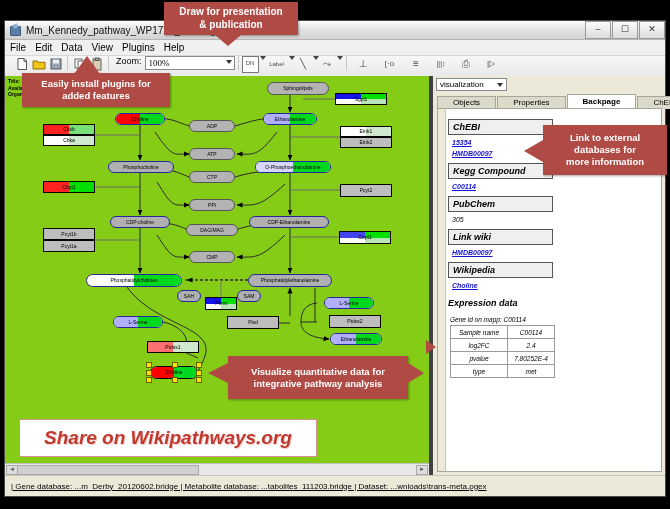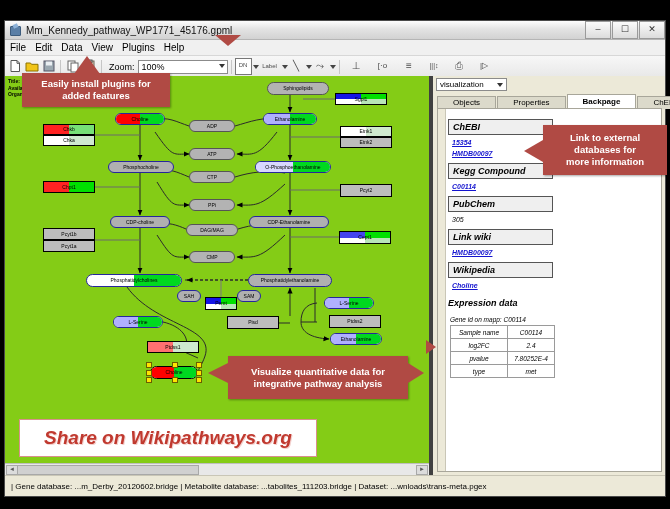--- a/index.html
+++ b/index.html
@@ -19,27 +19,27 @@
   .tb-title{font-size:10px;color:#111;white-space:nowrap;overflow:hidden;}
   .wbtns{margin-left:auto;display:flex;}
   .wbtn{width:24px;height:16px;border:1px solid #9a9a9a;background:linear-gradient(#fbfbfb,#dcdcdc);
         margin-left:1px;font-size:9px;color:#333;text-align:center;line-height:15px;}
 
   .menubar{height:15px;background:#f0f0f0;border-bottom:1px solid #d7d7d7;display:flex;
            align-items:center;padding-left:5px;gap:9px;}
   .menubar span{font-size:10px;color:#000;}
 
   .toolbar{height:21px;background:linear-gradient(#f7f7f7,#e8e8e8);border-bottom:1px solid #cfcfcf;
-           display:flex;align-items:center;padding-left:1px;gap:0;}
+           display:flex;align-items:flex-start;padding-left:8px;gap:0;}
   .tbtn{width:15px;height:15px;border:1px solid transparent;position:relative;font-size:10px;
         line-height:14px;text-align:center;color:#4a4a4a;}
   .tsep{width:1px;height:14px;background:#c6c6c6;margin:0 3px;}
   .zoomlbl{font-size:9px;color:#000;margin-left:4px;margin-right:3px;}
   .zoombox{width:90px;height:14px;border:1px solid #8b8b8b;background:#fff;font-size:9px;
-           display:flex;align-items:center;padding-left:3px;box-sizing:border-box;position:relative;}
+           display:flex;align-items:center;padding-left:3px;box-sizing:border-box;position:relative;font-family:Liberation Serif, serif;}
   .zoombox .arr{position:absolute;right:2px;top:3px;width:0;height:0;border-left:3px solid transparent;
                 border-right:3px solid transparent;border-top:4px solid #333;}
   .drop-arr{width:0;height:0;border-left:3px solid transparent;border-right:3px solid transparent;
             border-top:4px solid #444;margin-left:1px;}
 
   
   .content{position:absolute;left:0;top:55px;right:0;bottom:21px;display:flex;}
   .canvas{position:relative;width:424px;background:#84cc16;border-right:4px solid #404040;overflow:hidden;}
   .sidepanel{flex:1;background:#ece9d8;position:relative;}
 
@@ -98,21 +98,21 @@
   table.dt td.v{width:42px;}
 
   
   .hscroll{position:absolute;left:0;bottom:21px;width:424px;height:11px;background:#e8e8e8;
            border-top:1px solid #bfbfbf;}
   .hscroll .thumb{position:absolute;left:12px;top:1px;width:180px;height:8px;background:#d0d0d0;border:1px solid #a8a8a8;}
   .hscroll .cap{position:absolute;top:1px;width:10px;height:8px;background:#dcdcdc;border:1px solid #a8a8a8;
                 font-size:6px;line-height:7px;text-align:center;color:#555;}
   .statusbar{position:absolute;left:0;right:0;bottom:0;height:20px;background:#ece9d8;
              border-top:1px solid #c9c6b6;display:flex;align-items:center;}
-  .statusbar span{font-size:8px;color:#000;padding-left:6px;white-space:nowrap;}
+  .statusbar span{font-size:8px;color:#000;padding-left:6px;white-space:nowrap;text-decoration:underline;}
 </style>
 </head>
 <body>
 
 <div id="root">
 
   <div class="window">
 
     <div class="titlebar">
       <div class="tb-icon"></div>
@@ -503,20 +503,22 @@
       <div class="cap" style="left:1px;">◄</div>
       <div class="thumb"></div>
       <div class="cap" style="right:1px;">►</div>
     </div>
 
     <div class="statusbar">
       <span>| Gene database: ...m_Derby_20120602.bridge | Metabolite database: ...tabolites_111203.bridge | Dataset: ...wnloads\trans-meta.pgex</span>
     </div>
   </div>
 
+  <div class="callout" style="left:164px;top:2px;width:134px;height:33px;font-size:10px;white-space:pre-line;">Draw for presentation
+&amp; publication</div>
   <div class="tri" style="left:215px;top:35px;border-left:13px solid transparent;border-right:13px solid transparent;border-top:11px solid #b04a44;"></div>
 
   <div class="callout" style="left:22px;top:73px;width:148px;height:34px;font-size:9.5px;white-space:pre-line;">Easily install plugins for
 added features</div>
   <div class="tri" style="left:74px;top:56px;border-left:13px solid transparent;border-right:13px solid transparent;border-bottom:18px solid #b04a44;"></div>
 
   <div class="callout" style="left:228px;top:356px;width:180px;height:43px;font-size:9.5px;white-space:pre-line;">Visualize quantitative data  for
 integrative pathway analysis</div>
   <div class="tri" style="left:208px;top:363px;border-top:10px solid transparent;border-bottom:10px solid transparent;border-right:20px solid #b04a44;"></div>
   <div class="tri" style="left:408px;top:363px;border-top:10px solid transparent;border-bottom:10px solid transparent;border-left:16px solid #b04a44;"></div>

